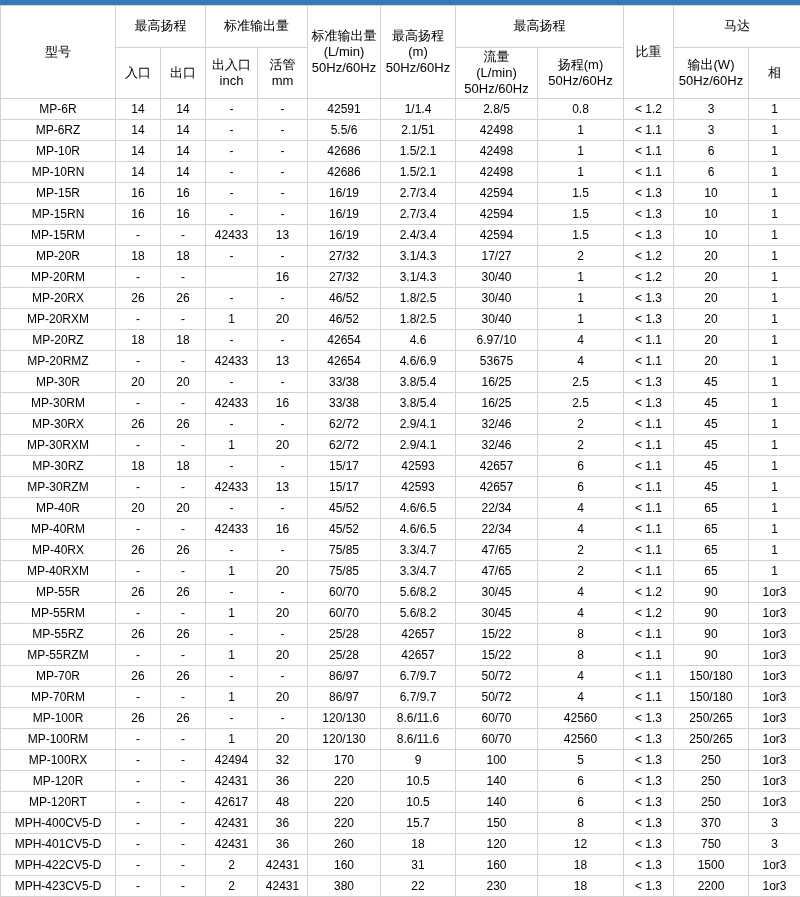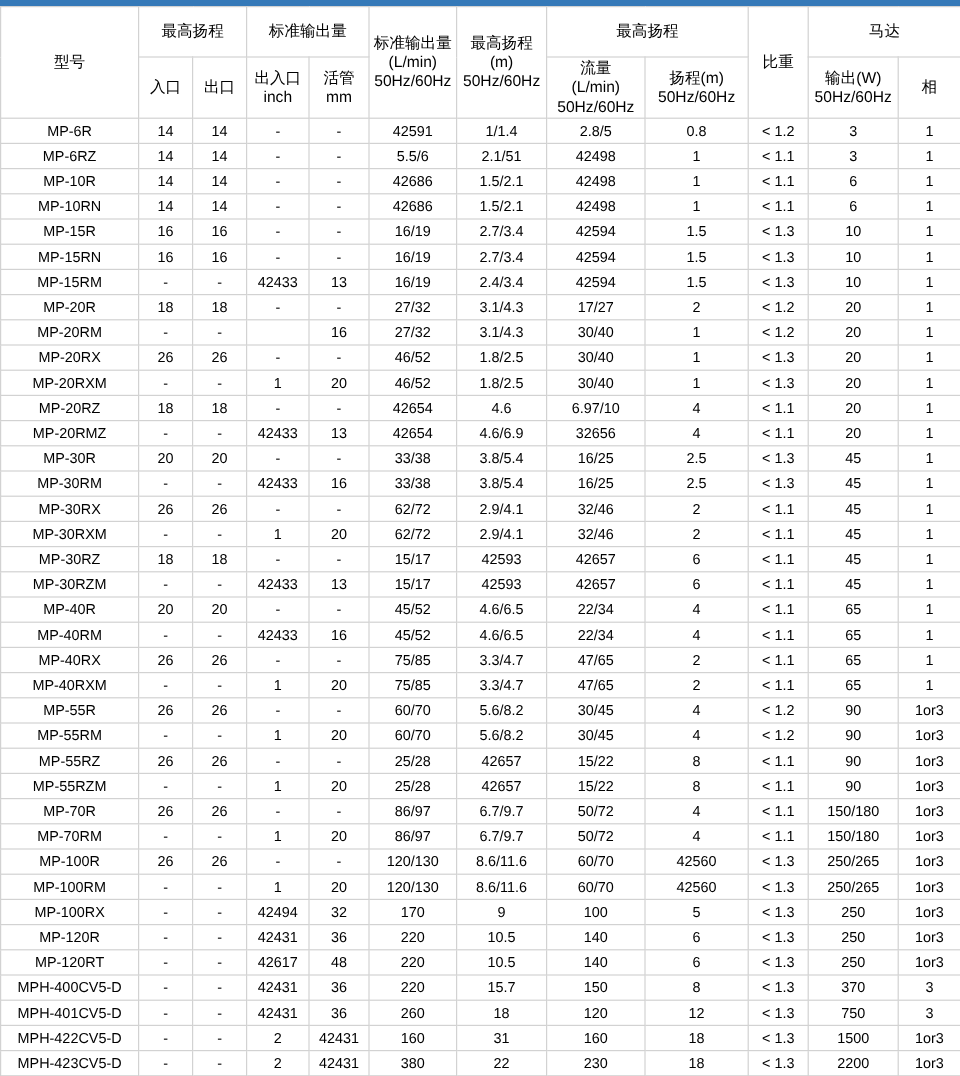--- a/index.html
+++ b/index.html
@@ -265,21 +265,21 @@
     <td>1</td>
   </tr>
       <tr>
     <td>MP-20RMZ</td>
     <td>-</td>
     <td>-</td>
     <td>42433</td>
     <td>13</td>
     <td>42654</td>
     <td>4.6/6.9</td>
-    <td>32656</td>
+    <td>53675</td>
     <td>4</td>
     <td>&lt; 1.1</td>
     <td>20</td>
     <td>1</td>
   </tr>
       <tr>
     <td>MP-30R</td>
     <td>20</td>
     <td>20</td>
     <td>-</td>

